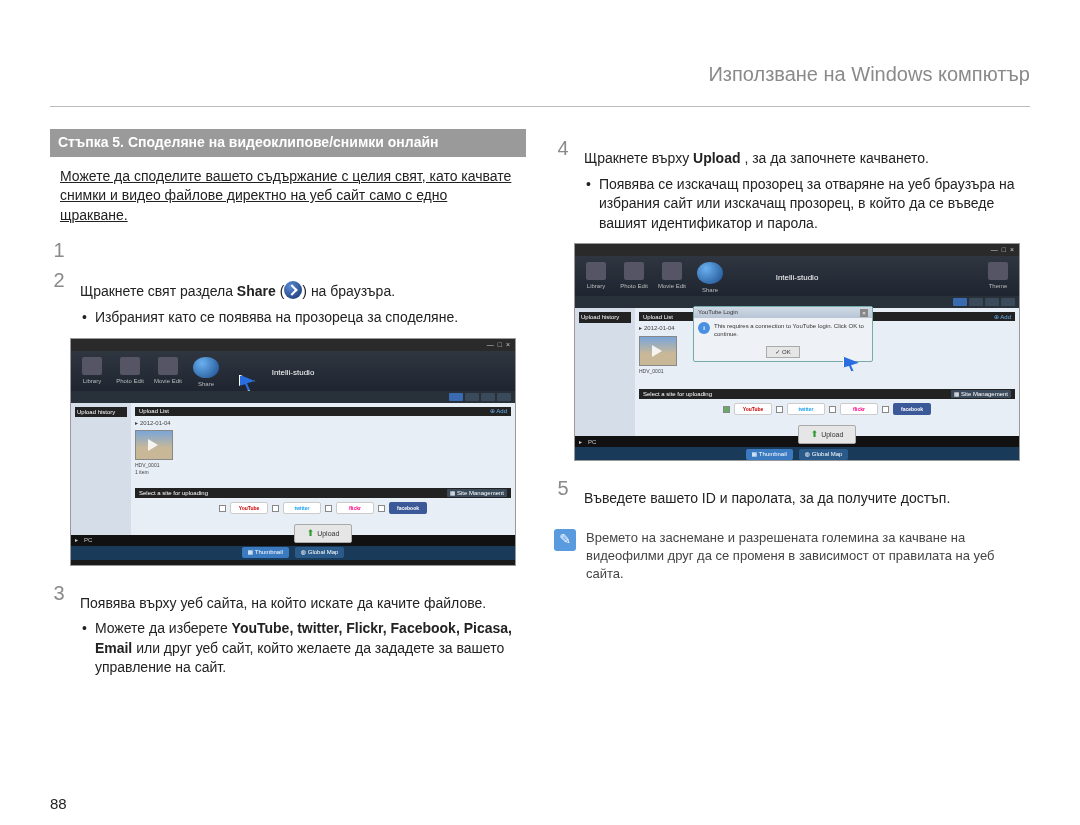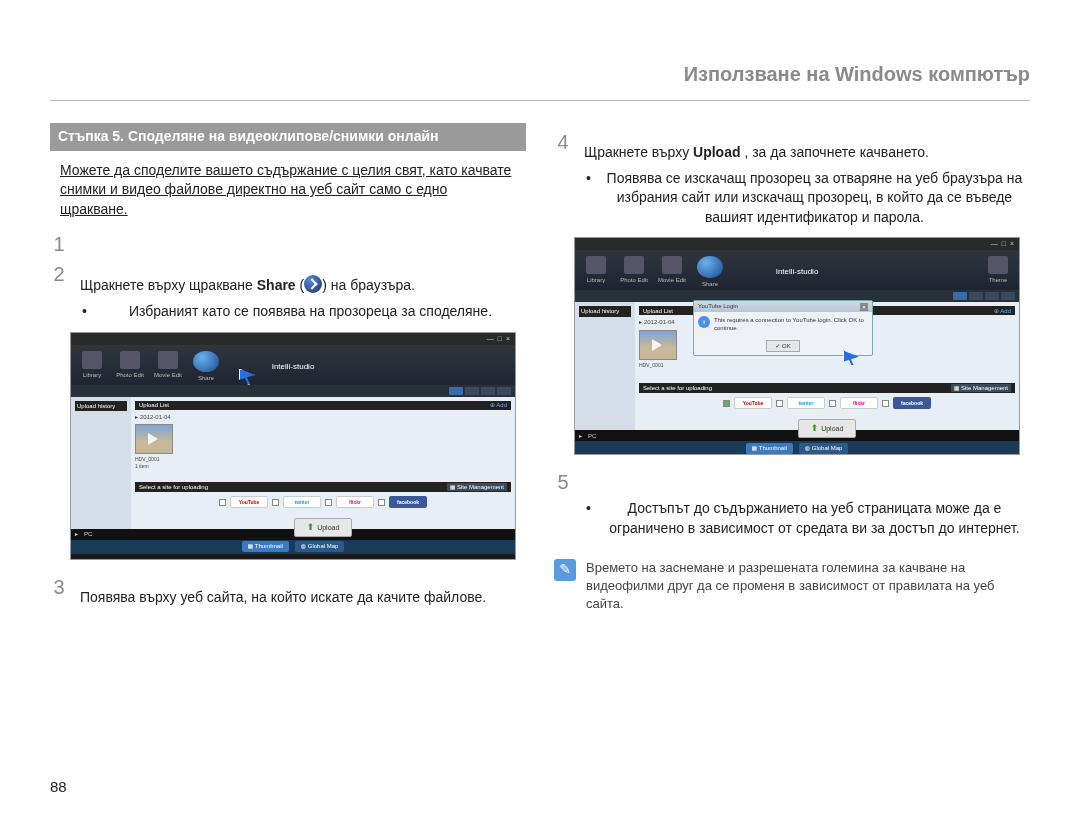--- a/index.html
+++ b/index.html
@@ -11,42 +11,42 @@
     padding: 60px 50px 30px 50px;
     position: relative;
     color: #222;
     font-size: 14px;
     line-height: 1.4;
   }
   .page-header {
     text-align: right;
     color: #8a8a8a;
     font-size: 20px;
-    font-weight: bold;
+    font-weight: normal;
     border-bottom: 1px solid #bbb;
-    padding-bottom: 12px;
+    padding-bottom: 18px;
     margin-bottom: 22px;
   }
   .columns { display: flex; gap: 28px; }
   .col { flex: 1; }
   .step-title {
     background: #9a9a9a;
     color: #fff;
     font-weight: bold;
     font-size: 14px;
     padding: 4px 8px;
     margin-bottom: 10px;
     display: inline-block;
     width: 100%;
   }
   .intro { margin: 0 10px 14px 10px; text-decoration: underline; }
   .num-row { display: flex; align-items: flex-start; gap: 12px; margin: 8px 0 6px 0; }
   .num { color: #8a8a8a; font-size: 20px; width: 18px; text-align: center; flex-shrink: 0; line-height: 1.1; }
   .num-row .text { flex: 1; margin-top: 12px; }
-  .sub-bullet { margin: 4px 0 8px 32px; display: flex; gap: 8px; text-align: center; }
+  .sub-bullet { margin: 4px 0 8px 32px; display: flex; gap: 8px; }
   .sub-bullet::before { content: "•"; }
   .sub-bullet .text { flex: 1; }
   .bold { font-weight: bold; }
   .share-icon {
     display: inline-block;
     width: 18px; height: 18px;
     border-radius: 50%;
     background: radial-gradient(circle at 35% 30%, #5a8bd8 0%, #2a4a8a 70%);
     vertical-align: -3px;
     position: relative;
@@ -124,41 +124,41 @@
   .ss2-rel { position: relative; }
   .ss-pointer2 { left: 268px; top: 112px; }
   .note-box { display: flex; gap: 10px; margin-top: 20px; align-items: flex-start; }
   .note-icon {
     width: 22px; height: 22px; border-radius: 3px;
     background: #5a9be0; color: #fff;
     display: flex; align-items: center; justify-content: center;
     font-size: 14px; flex-shrink: 0;
   }
   .note-text { font-size: 13px; color: #444; flex: 1; }
-  .page-num { position: absolute; bottom: 28px; left: 50px; font-size: 15px; color: #222; }
+  .page-num { position: absolute; bottom: 11px; left: 50px; font-size: 15px; color: #222; }
 </style>
 </head>
 <body>
 
 <div class="page-header">Използване на Windows компютър</div>
 
 <div class="columns">
 
   <div class="col">
     <div class="step-title">Стъпка 5. Споделяне на видеоклипове/снимки онлайн</div>
     <p class="intro">Можете да споделите вашето съдържание с целия свят, като качвате снимки и видео файлове директно на уеб сайт само с едно щракване.</p>
 
     <div class="num-row">
       <div class="num">1</div>
     </div>
 
     <div class="num-row">
       <div class="num">2</div>
       <div class="text">
-        <span>Щракнете върху щракване </span>
+        <span>Щракнете свят раздела </span>
         <span class="bold">Share</span>
         (<span class="share-icon"></span>)
         <span> на браузъра.</span>
       </div>
     </div>
     <div class="sub-bullet">
       <span class="text">Избраният като се появява на прозореца за споделяне.</span>
     </div>
 
     
@@ -236,20 +236,27 @@
       <div class="ss-footer">
         <span class="ft on">▦ <span>Thumbnail</span></span>
         <span class="ft">◍ <span>Global Map</span></span>
       </div>
     </div>
 
     <div class="num-row">
       <div class="num">3</div>
       <div class="text">Появява върху уеб сайта, на който искате да качите файлове.</div>
     </div>
+    <div class="sub-bullet">
+      <span class="text">
+        <span>Можете да изберете </span>
+        <span class="bold">YouTube, twitter, Flickr, Facebook, Picasa, Email</span>
+        <span> или друг уеб сайт, който желаете да зададете за вашето управление на сайт.</span>
+      </span>
+    </div>
   </div>
 
   <div class="col">
     <div class="num-row">
       <div class="num">4</div>
       <div class="text">
         <span>Щракнете върху </span>
         <span class="bold">Upload</span>
         <span>, за да започнете качването.</span>
       </div>
@@ -347,23 +354,21 @@
         </div>
         <div class="ss-dialog-foot">
           <span class="ss-ok">✓ <span>OK</span></span>
         </div>
       </div>
       <div class="ss-pointer ss-pointer2"></div>
     </div>
 
     <div class="num-row">
       <div class="num">5</div>
-    </div>
-    <div class="sub-bullet">
-      <span class="text">Достъпът до съдържанието на уеб страницата може да е ограничено в зависимост от средата ви за достъп до интернет.</span>
+      <div class="text">Въведете вашето ID и паролата, за да получите достъп.</div>
     </div>
 
     <div class="note-box">
       <div class="note-icon">✎</div>
       <div class="note-text">Времето на заснемане и разрешената големина за качване на видеофилми друг да се променя в зависимост от правилата на уеб сайта.</div>
     </div>
   </div>
 </div>
 
 <div class="page-num">88</div>

